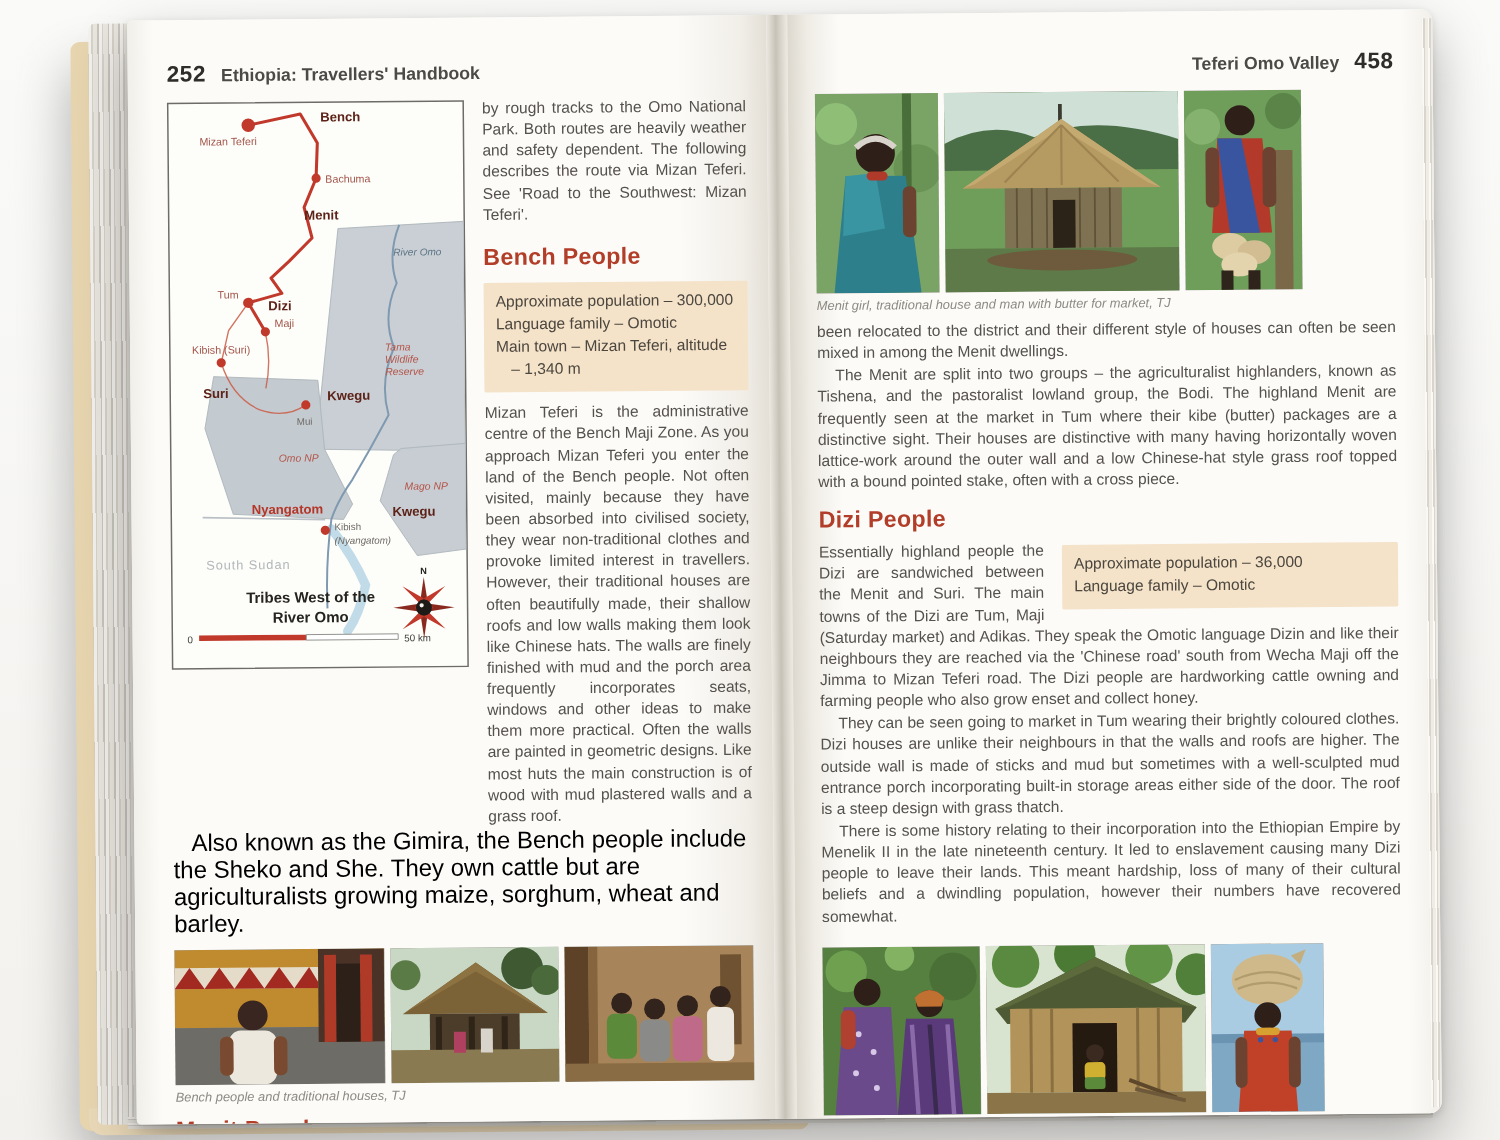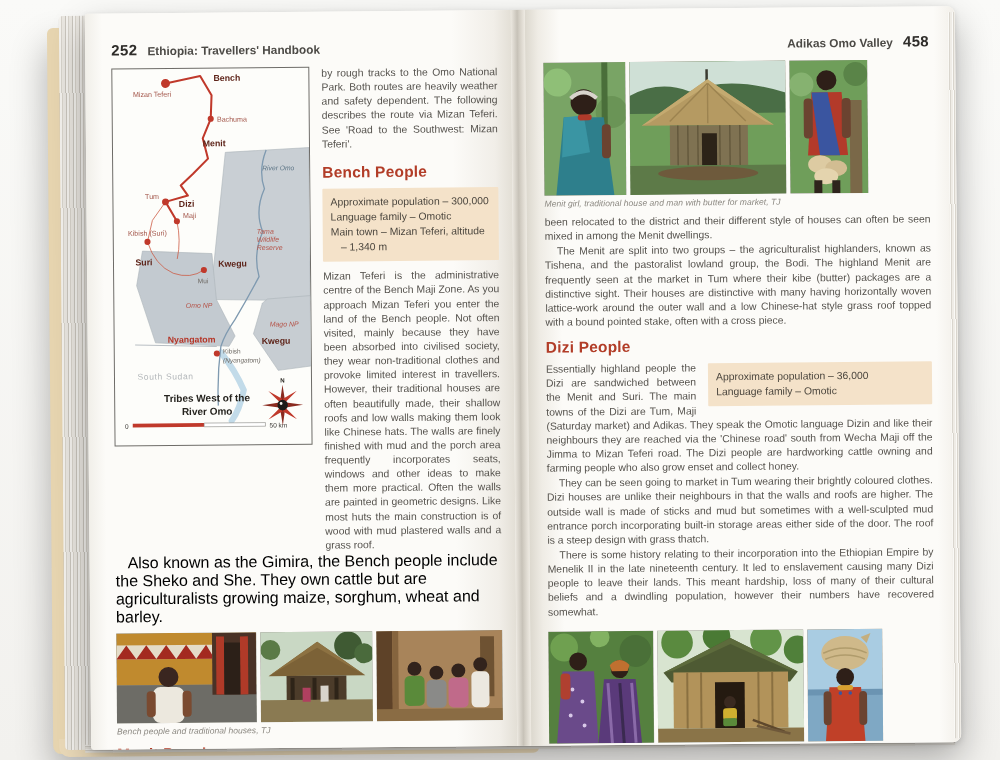--- a/index.html
+++ b/index.html
@@ -234,21 +234,21 @@
         <div class="caption">Bench people and traditional houses, TJ</div>
 
         <h2 class="section">Menit People</h2>
 
       </section>
 
       <div class="gutter"></div>
 
       <section class="page right">
         <div class="page-header rt">
-          <span class="page-title">Adikas Omo Valley</span>
+          <span class="page-title">Teferi Omo Valley</span>
           <span class="page-num">458</span>
         </div>
 
         <div class="photo-row rt-photos">
           <div class="photo" style="width:82px;height:133px">
             <svg viewBox="0 0 82 133" preserveAspectRatio="none">
               <rect width="82" height="133" fill="#79a465"></rect>
               <circle cx="14" cy="20" r="14" fill="#8fbf77"></circle>
               <circle cx="68" cy="50" r="16" fill="#6a9456"></circle>
               <rect x="58" y="0" width="6" height="90" fill="#4a6e3a"></rect>

